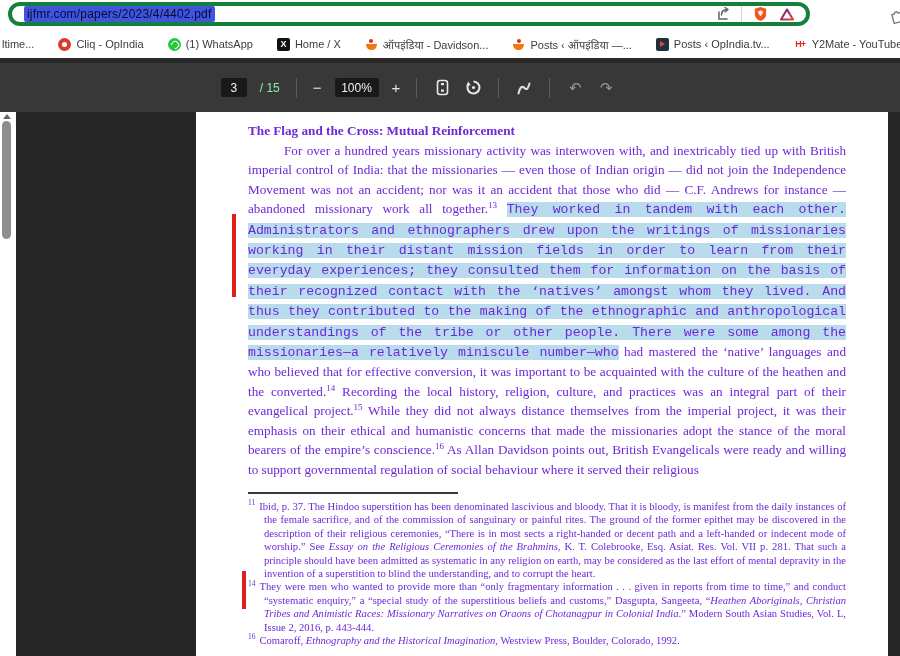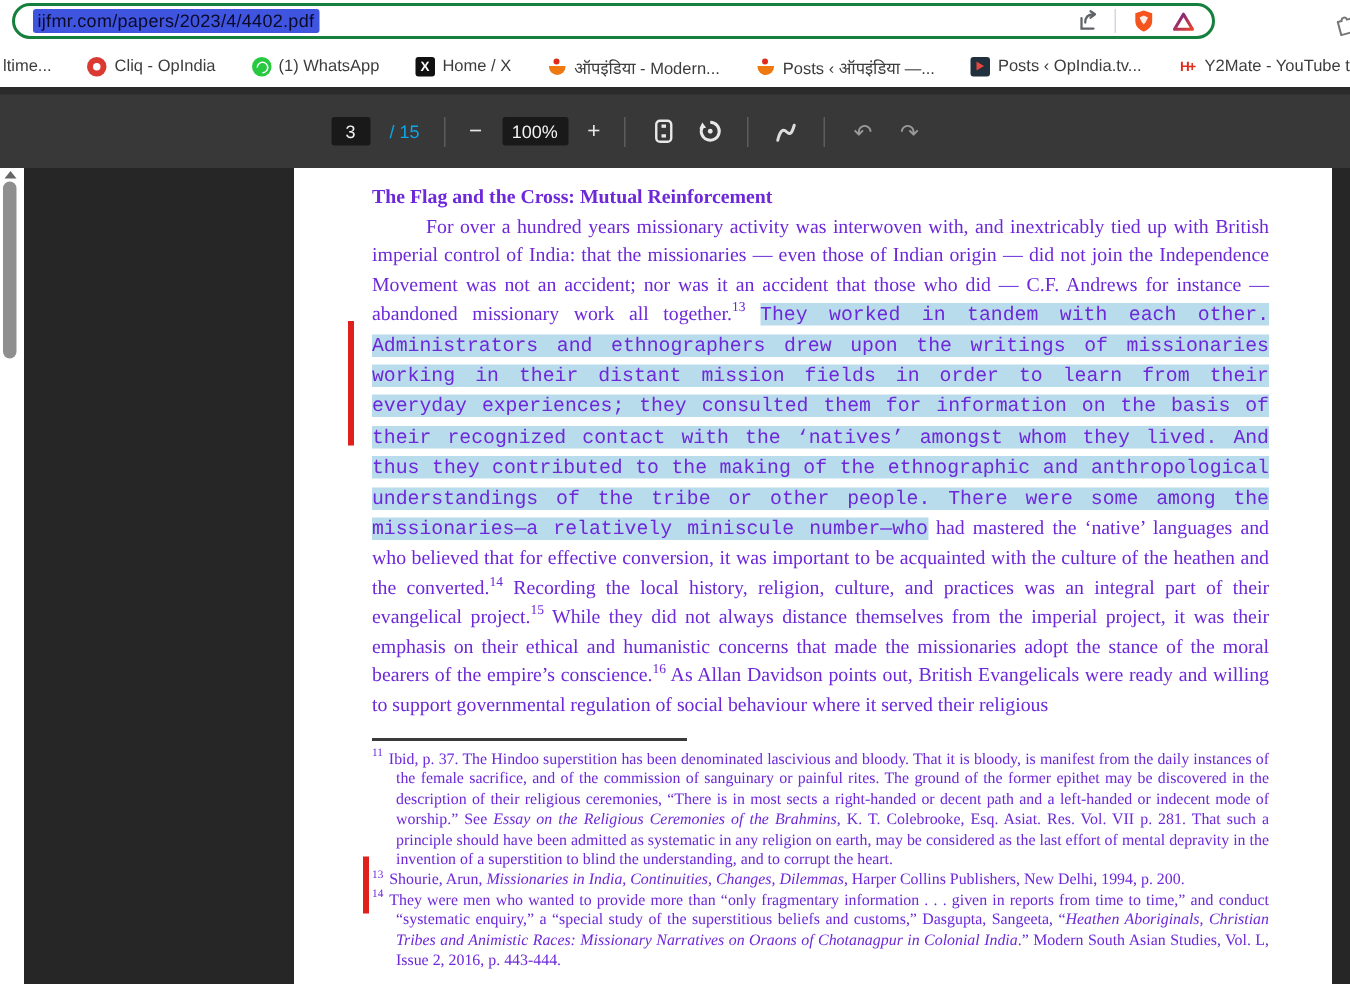--- a/index.html
+++ b/index.html
@@ -3,21 +3,21 @@
 <meta charset="utf-8">
 <style>
   html,body{margin:0;padding:0;}
   body{width:900px;height:656px;overflow:hidden;position:relative;background:#fff;
        font-family:"Liberation Sans",sans-serif;-webkit-font-smoothing:antialiased;}
 
   
   .chrome{position:absolute;top:0;left:0;width:900px;height:58px;background:#fff;}
   .addr-row{position:absolute;top:0;left:0;width:900px;height:30px;}
   .addr-bar{position:absolute;top:2px;left:8px;width:802px;height:24px;
-            border:2px solid #15803d;border-radius:14px;background:#fff;
+            border:4px solid #15803d;border-radius:14px;background:#fff;
             display:flex;align-items:center;box-sizing:border-box;padding:0 10px 0 12px;}
   .url-sel{background:#3f55e0;color:#0a0a28;font-size:12px;letter-spacing:.2px;
            padding:1px 3px;border-radius:2px;white-space:nowrap;}
   .addr-icons{margin-left:auto;display:flex;align-items:center;gap:9px;}
   .addr-icons .sep{width:1px;height:16px;background:#d5d5e2;}
   .icon-btn{width:18px;height:18px;display:flex;align-items:center;justify-content:center;cursor:pointer;}
   .ext-puzzle{position:absolute;top:6px;right:-7px;}
 
   
   .bm-bar{position:absolute;top:30px;left:0;width:760px;height:28px;background:#fff;
@@ -35,21 +35,21 @@
   .ico-tv::after{content:"";position:absolute;left:4px;top:3px;width:0;height:0;border-left:5px solid #e8463c;border-top:3.5px solid transparent;border-bottom:3.5px solid transparent;}
   .ico-y2mate{color:#e02a1a;font-weight:bold;font-size:9px;letter-spacing:-1px;}
 
   
   .pdf-toolbar{position:absolute;top:58px;left:0;width:900px;height:54px;background:#383838;
                border-top:5px solid #2a2a2a;box-sizing:border-box;display:flex;align-items:center;justify-content:center;}
   .tb-group{display:flex;align-items:center;gap:13px;transform:translateX(-32px);}
   .tb-box{background:#191919;color:#f2f2f2;font-size:12px;border-radius:2px;display:flex;align-items:center;justify-content:center;}
   .pg-box{width:26px;height:19px;}
   .zoom-box{width:44px;height:19px;}
-  .tb-text{color:#0ea5e9;font-size:12px;}
+  .tb-text{color:#86efac;font-size:12px;}
   .tb-glyph{color:#e6e6e6;font-size:15px;cursor:pointer;line-height:1;}
   .tb-sep{width:1px;height:20px;background:#5c5c5c;margin:0 3px;}
   .tb-icon{width:18px;height:18px;display:flex;align-items:center;justify-content:center;cursor:pointer;}
   .undo-redo{color:#9a9a9a;font-size:15px;}
 
   
   .viewer{position:absolute;top:112px;left:0;width:900px;height:544px;background:#262626;}
   .left-track{position:absolute;top:0;left:0;width:16px;height:544px;background:#fff;}
   .track-arrow{position:absolute;top:2px;left:3px;width:0;height:0;border-left:4px solid transparent;border-right:4px solid transparent;border-bottom:5px solid #666;}
   .thumb{position:absolute;top:9px;left:2px;width:9px;height:118px;background:#8f8f8f;border-radius:5px;cursor:pointer;}
@@ -123,21 +123,21 @@
       <span class="bm">
         <span class="bm-ico ico-whatsapp"></span>
         <span>(1) WhatsApp</span>
       </span>
       <span class="bm">
         <span class="bm-ico ico-x">X</span>
         <span>Home / X</span>
       </span>
       <span class="bm">
         <span class="bm-ico ico-opindia"></span>
-        <span>ऑपइंडिया - Modern...</span>
+        <span>ऑपइंडिया - Davidson...</span>
       </span>
       <span class="bm">
         <span class="bm-ico ico-opindia"></span>
         <span>Posts ‹ ऑपइंडिया —...</span>
       </span>
       <span class="bm">
         <span class="bm-ico ico-tv"></span>
         <span>Posts ‹ OpIndia.tv...</span>
       </span>
       <span class="bm">
@@ -187,19 +187,19 @@
     <span class="track-arrow"></span>
     <span class="thumb"></span>
   </div>
 
   <div class="page">
     <h3 class="doc-heading">The Flag and the Cross: Mutual Reinforcement</h3>
     <p class="doc-para" id="para"><span>For over a hundred years missionary activity was interwoven with, and inextricably tied up with British imperial control of India: that the missionaries — even those of Indian origin — did not join the Independence Movement was not an accident; nor was it an accident that those who did — C.F. Andrews for instance — abandoned missionary work all together.</span><sup>13</sup><span> </span><span class="hl">They worked in tandem with each other. Administrators and ethnographers drew upon the writings of missionaries working in their distant mission fields in order to learn from their everyday experiences; they consulted them for information on the basis of their recognized contact with the ‘natives’ amongst whom they lived. And thus they contributed to the making of the ethnographic and anthropological understandings of the tribe or other people. There were some among the missionaries—a relatively miniscule number—who</span><span> had mastered the ‘native’ languages and who believed that for effective conversion, it was important to be acquainted with the culture of the heathen and the converted.</span><sup>14</sup><span> Recording the local history, religion, culture, and practices was an integral part of their evangelical project.</span><sup>15</sup><span> While they did not always distance themselves from the imperial project, it was their emphasis on their ethical and humanistic concerns that made the missionaries adopt the stance of the moral bearers of the empire’s conscience.</span><sup>16</sup><span> As Allan Davidson points out, British Evangelicals were ready and willing to support governmental regulation of social behaviour where it served their religious</span></p>
     <div class="fn-sep"></div>
     <ul class="footnotes" id="footnotes">
         <li><sup>11</sup><span>Ibid, p. 37. The Hindoo superstition has been denominated lascivious and bloody. That it is bloody, is manifest from the daily instances of the female sacrifice, and of the commission of sanguinary or painful rites. The ground of the former epithet may be discovered in the description of their religious ceremonies, “There is in most sects a right-handed or decent path and a left-handed or indecent mode of worship.” See </span><i>Essay on the Religious Ceremonies of the Brahmins</i><span>, K. T. Colebrooke, Esq. Asiat. Res. Vol. VII p. 281. That such a principle should have been admitted as systematic in any religion on earth, may be considered as the last effort of mental depravity in the invention of a superstition to blind the understanding, and to corrupt the heart.</span></li>
-        <li><sup>13</sup><span>Shourie, Arun, </span><i>Missionaries in India, Continuities, Changes, Dilemmas</i><span>, Harper Collins Publishers, New Delhi, 1994, p. 200.</span></li>
         <li><sup>14</sup><span>They were men who wanted to provide more than “only fragmentary information . . . given in reports from time to time,” and conduct “systematic enquiry,” a “special study of the superstitious beliefs and customs,” Dasgupta, Sangeeta, “</span><i>Heathen Aboriginals, Christian Tribes and Animistic Races: Missionary Narratives on Oraons of Chotanagpur in Colonial India</i><span>.” Modern South Asian Studies, Vol. L, Issue 2, 2016, p. 443-444.</span></li>
+        <li><sup>16</sup><span>Comaroff, </span><i>Ethnography and the Historical Imagination</i><span>, Westview Press, Boulder, Colorado, 1992.</span></li>
       </ul>
     <div class="red-bar red-bar-1"></div>
     <div class="red-bar red-bar-2"></div>
   </div>
 </div>
 
 </body></html>

